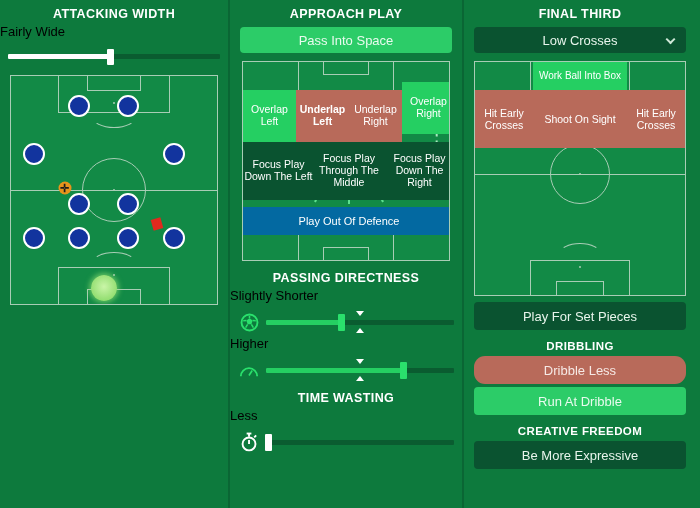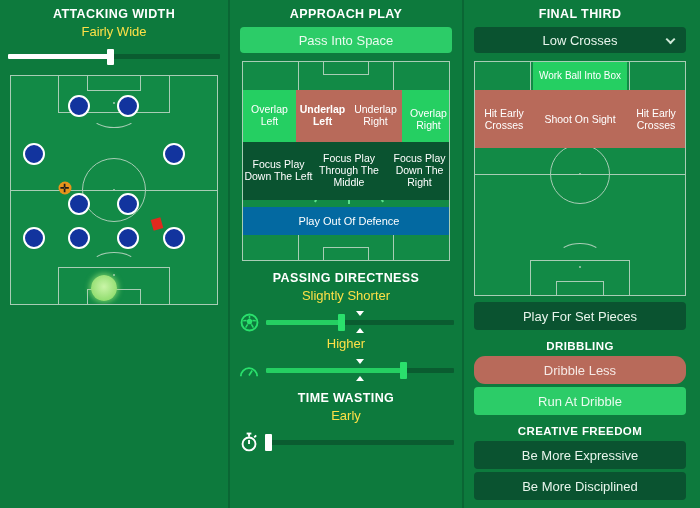--- a/index.html
+++ b/index.html
@@ -19,23 +19,23 @@
   .sec-title {
     text-align: center;
     font-size: 12.5px;
     font-weight: bold;
     letter-spacing: .4px;
     color: #ffffff;
     margin-top: 7px;
     text-transform: uppercase;
   }
   .sec-value {
-    text-align: center;
+    text-align: left;
     font-size: 13px;
-    color: #fde047;
+    color: #000000;
     margin-top: 3px;
   }
 
   
   .slider-row { display: flex; align-items: center; gap: 6px; padding: 0 8px; margin-top: 8px; position: relative; height: 22px; }
   .slider-icon { width: 22px; height: 22px; flex: 0 0 22px; display: flex; align-items: center; justify-content: center; }
   .track-wrap { position: relative; flex: 1 1 auto; height: 22px; display: flex; align-items: center; }
   .track { position: absolute; left: 0; right: 0; height: 5px; background: #0a5c30; border-radius: 1px; }
   .fill { position: absolute; left: 0; height: 5px; border-radius: 1px; }
   .fill.white { background: #ffffff; }
@@ -203,21 +203,21 @@
         <path d="M182,112 C198,92 196,62 186,44" stroke="#a9e9c0" stroke-width="2" fill="none" stroke-dasharray="6,4"></path>
         <polygon points="186,38 181,50 191,50" fill="#a9e9c0"></polygon>
         <path d="M72,140 L82,118" stroke="#5ce08d" stroke-width="2" fill="none"></path>
         <path d="M106,142 L106,118" stroke="#5ce08d" stroke-width="2" fill="none"></path>
         <path d="M140,140 L130,118" stroke="#5ce08d" stroke-width="2" fill="none"></path>
       </svg>
 
       <div class="grid-cell c-green" style="left:0;top:28px;width:53px;height:52px;">Overlap Left</div>
       <div class="grid-cell c-red" style="left:53px;top:28px;width:53px;height:52px;font-weight:bold;">Underlap Left</div>
       <div class="grid-cell c-red" style="left:106px;top:28px;width:53px;height:52px;">Underlap Right</div>
-      <div class="grid-cell c-green" style="left:159px;top:28px;width:53px;height:59px;">Overlap Right</div>
+      <div class="grid-cell c-green" style="left:159px;top:20px;width:53px;height:52px;">Overlap Right</div>
 
       <div class="grid-cell c-dark" style="left:0;top:80px;width:71px;height:58px;">Focus Play Down The Left</div>
       <div class="grid-cell c-dark" style="left:71px;top:80px;width:70px;height:58px;">Focus Play Through The Middle</div>
       <div class="grid-cell c-dark" style="left:141px;top:80px;width:71px;height:58px;">Focus Play Down The Right</div>
 
       <div class="grid-cell c-band" style="left:0;top:145px;width:212px;height:28px;font-size:11px;">Play Out Of Defence</div>
     </div>
 
     <div class="sec-title" style="margin-top:10px;">PASSING DIRECTNESS</div>
     <div class="sec-value">Slightly Shorter</div>
@@ -249,21 +249,21 @@
       <div class="track-wrap">
         <div class="track"></div>
         <div class="fill green" id="tp-fill" style="width: 73%;"></div>
         <div class="handle green" id="tp-handle" style="left: calc(73% - 3px);"></div>
         <div class="mid-mark-top"></div>
         <div class="mid-mark-bot"></div>
       </div>
     </div>
 
     <div class="sec-title" style="margin-top:10px;">TIME WASTING</div>
-    <div class="sec-value">Early</div>
+    <div class="sec-value">Less</div>
     <div class="slider-row">
       <div class="slider-icon">
         <svg width="19" height="20" viewBox="0 0 20 21">
           <circle cx="9.5" cy="12.5" r="6.8" fill="none" stroke="#ffffff" stroke-width="2"></circle>
           <path d="M9.5,8.4 L9.5,12.5" stroke="#ffffff" stroke-width="2"></path>
           <path d="M7,1.6 L12,1.6" stroke="#ffffff" stroke-width="2"></path>
           <path d="M9.5,1.6 L9.5,5.1" stroke="#ffffff" stroke-width="2"></path>
           <path d="M15,5.6 L17,3.6" stroke="#ffffff" stroke-width="2"></path>
         </svg>
       </div>
@@ -307,15 +307,14 @@
     </div>
 
     <div class="btn btn-dark">Play For Set Pieces</div>
 
     <div class="sub-title">DRIBBLING</div>
     <div class="btn btn-red" style="margin-top:4px;border-radius:11px;">Dribble Less</div>
     <div class="btn btn-green" style="margin-top:3px;">Run At Dribble</div>
 
     <div class="sub-title">CREATIVE FREEDOM</div>
     <div class="btn btn-dark" style="margin-top:4px;">Be More Expressive</div>
-    <div class="btn btn-dark" style="margin-top:3px;">Be More Disciplined</div>
   </div>
 </div>
 
 </body></html>

